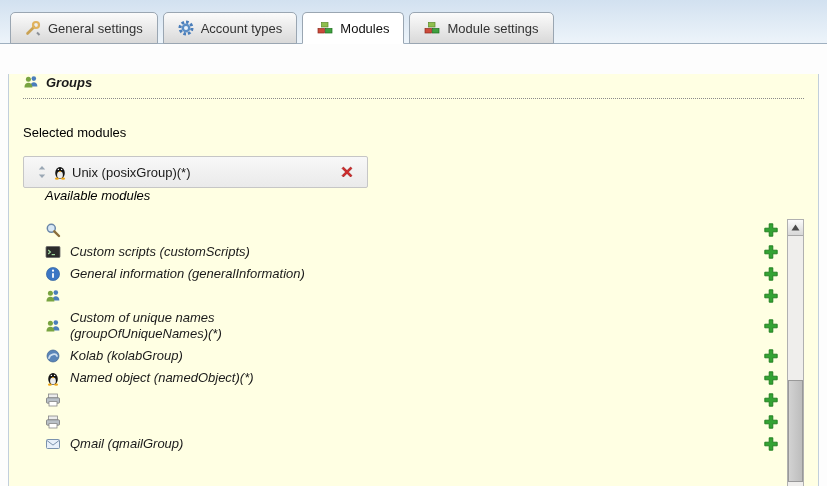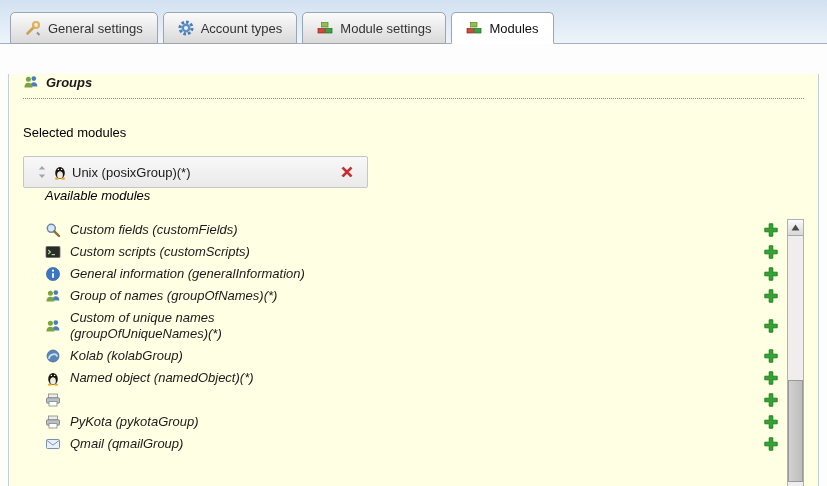--- a/index.html
+++ b/index.html
@@ -153,40 +153,40 @@
       <span class="icon16">
         <svg width="16" height="16" viewBox="0 0 16 16">
           <circle cx="8" cy="8" r="6" fill="none" stroke="#4a7ebb" stroke-width="3" stroke-dasharray="2.6 2"></circle>
           <circle cx="8" cy="8" r="4.4" fill="#5b8ec6"></circle>
           <circle cx="8" cy="8" r="2" fill="#eaf2fb"></circle>
         </svg>
       </span>
       <span class="tab-label">Account types</span>
     </div>
 
+    <div class="tab active">
+      <span class="icon16">
+        <svg width="16" height="16" viewBox="0 0 16 16">
+          <rect x="4.5" y="2.5" width="6.5" height="4.5" fill="#8fbf4d" stroke="#5a8a2a" stroke-width=".7"></rect>
+          <rect x="1" y="8.5" width="6.5" height="4.5" fill="#cc4b3b" stroke="#8e2a1d" stroke-width=".7"></rect>
+          <rect x="8.5" y="8.5" width="6.5" height="4.5" fill="#3fa13f" stroke="#1d6e1d" stroke-width=".7"></rect>
+        </svg>
+      </span>
+      <span class="tab-label">Modules</span>
+    </div>
+
     <div class="tab">
       <span class="icon16">
         <svg width="16" height="16" viewBox="0 0 16 16">
           <rect x="4.5" y="2.5" width="6.5" height="4.5" fill="#8fbf4d" stroke="#5a8a2a" stroke-width=".7"></rect>
           <rect x="1" y="8.5" width="6.5" height="4.5" fill="#cc4b3b" stroke="#8e2a1d" stroke-width=".7"></rect>
           <rect x="8.5" y="8.5" width="6.5" height="4.5" fill="#3fa13f" stroke="#1d6e1d" stroke-width=".7"></rect>
         </svg>
       </span>
       <span class="tab-label">Module settings</span>
-    </div>
-
-    <div class="tab active">
-      <span class="icon16">
-        <svg width="16" height="16" viewBox="0 0 16 16">
-          <rect x="4.5" y="2.5" width="6.5" height="4.5" fill="#8fbf4d" stroke="#5a8a2a" stroke-width=".7"></rect>
-          <rect x="1" y="8.5" width="6.5" height="4.5" fill="#cc4b3b" stroke="#8e2a1d" stroke-width=".7"></rect>
-          <rect x="8.5" y="8.5" width="6.5" height="4.5" fill="#3fa13f" stroke="#1d6e1d" stroke-width=".7"></rect>
-        </svg>
-      </span>
-      <span class="tab-label">Modules</span>
     </div>
 
 </div>
 
 <div class="content">
 
   <div class="section-header">
     <span class="icon16">
         <svg width="16" height="16" viewBox="0 0 16 16">
           <circle cx="10.8" cy="4.6" r="2.3" fill="#4a7ebb"></circle>
@@ -238,21 +238,20 @@
       <div class="available-wrap">
         <ul class="available-list">
 
             <li class="available-item">
               <span class="icon16">
                 <svg width="16" height="16" viewBox="0 0 16 16">
                   <circle cx="6.3" cy="6.3" r="4" fill="#d8e8f5" stroke="#6b87a8" stroke-width="1.5"></circle>
                   <line x1="9.3" y1="9.3" x2="14" y2="14" stroke="#8a6d3b" stroke-width="2.4" stroke-linecap="round"></line>
                 </svg>
               </span>
-              <span class="label">Custom fields (customFields)</span>
               <span class="iconbtn">
                 <span class="icon16"><svg width="16" height="16" viewBox="0 0 16 16">
                     <path d="M6.2 1.8h3.6v4.4h4.4v3.6H9.8v4.4H6.2V9.8H1.8V6.2h4.4z" fill="#33a333" stroke="#1d7a1d" stroke-width=".9"></path>
                   </svg></span>
               </span>
             </li>
 
             <li class="available-item">
               <span class="icon16">
                 <svg width="16" height="16" viewBox="0 0 16 16">
@@ -287,21 +286,20 @@
 
             <li class="available-item">
               <span class="icon16">
                 <svg width="16" height="16" viewBox="0 0 16 16">
                   <circle cx="10.8" cy="4.6" r="2.3" fill="#4a7ebb"></circle>
                   <path d="M7.3 12.5c0-3 1.8-4.3 3.5-4.3s3.6 1.3 3.6 4.3z" fill="#4a7ebb"></path>
                   <circle cx="5.4" cy="5.2" r="2.5" fill="#79a441"></circle>
                   <path d="M1.4 13.4c0-3.2 2-4.6 4-4.6s4 1.4 4 4.6z" fill="#79a441"></path>
                 </svg>
               </span>
-              <span class="label">Group of names (groupOfNames)(*)</span>
               <span class="iconbtn">
                 <span class="icon16"><svg width="16" height="16" viewBox="0 0 16 16">
                     <path d="M6.2 1.8h3.6v4.4h4.4v3.6H9.8v4.4H6.2V9.8H1.8V6.2h4.4z" fill="#33a333" stroke="#1d7a1d" stroke-width=".9"></path>
                   </svg></span>
               </span>
             </li>
 
             <li class="available-item">
               <span class="icon16">
                 <svg width="16" height="16" viewBox="0 0 16 16">
@@ -370,21 +368,20 @@
             </li>
 
             <li class="available-item">
               <span class="icon16">
                 <svg width="16" height="16" viewBox="0 0 16 16">
                   <rect x="3.5" y="2" width="9" height="4" fill="#ececec" stroke="#888" stroke-width=".8"></rect>
                   <rect x="1.5" y="5.8" width="13" height="5.4" rx="1" fill="#b9c0c7" stroke="#777" stroke-width=".8"></rect>
                   <rect x="4" y="9.6" width="8" height="4.4" fill="#fff" stroke="#888" stroke-width=".8"></rect>
                 </svg>
               </span>
-              <span class="label">PyKota (pykotaGroup)</span>
               <span class="iconbtn">
                 <span class="icon16"><svg width="16" height="16" viewBox="0 0 16 16">
                     <path d="M6.2 1.8h3.6v4.4h4.4v3.6H9.8v4.4H6.2V9.8H1.8V6.2h4.4z" fill="#33a333" stroke="#1d7a1d" stroke-width=".9"></path>
                   </svg></span>
               </span>
             </li>
 
             <li class="available-item">
               <span class="icon16">
                 <svg width="16" height="16" viewBox="0 0 16 16">

